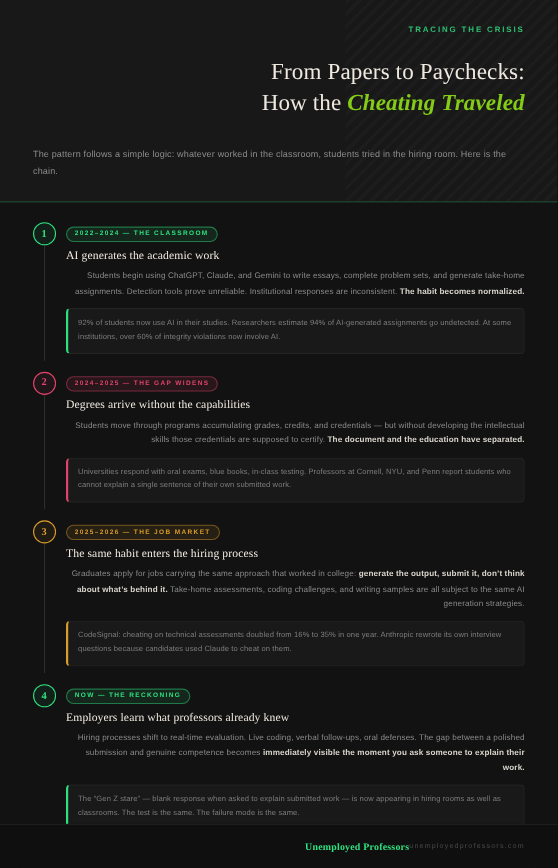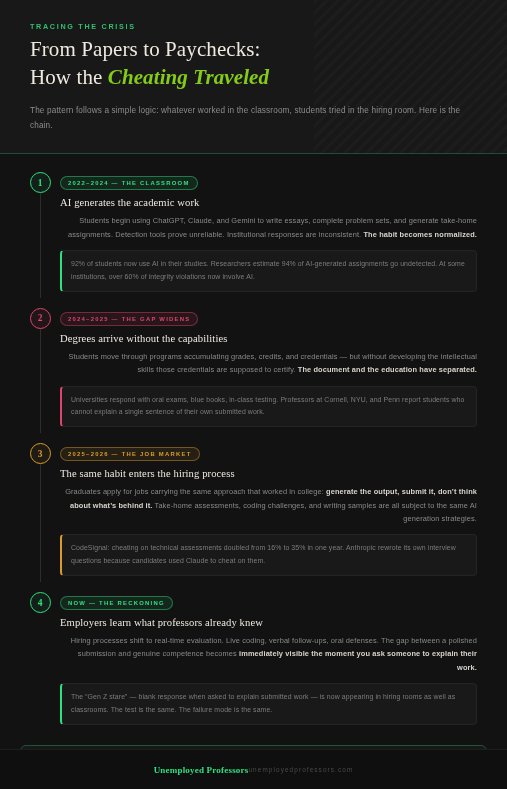--- a/index.html
+++ b/index.html
@@ -35,39 +35,41 @@
       rgba(255,255,255,0.0) 3px,
       rgba(255,255,255,0.0) 8px);
     pointer-events:none;
   }
   .eyebrow{
     position:relative;
     font-size:7.2px;
     letter-spacing:1.7px;
     font-weight:700;
     color:#2fbf71;
-    margin-bottom:5px;
+    margin-bottom:21px;
+    text-align:right;
   }
   .title{
     position:relative;
     font-family:"Liberation Serif", serif;
     font-size:21px;
     line-height:1.32;
     color:#efe9df;
     font-weight:400;
     letter-spacing:0.1px;
+    text-align:right;
   }
   .title .accent{
     color:#84cc16;
     font-style:italic;
     font-weight:700;
   }
   .subtitle{
     position:relative;
-    margin-top:13px;
+    margin-top:27px;
     font-size:8.2px;
     line-height:1.75;
     color:#8c8c8c;
     max-width:440px;
     letter-spacing:0.15px;
   }
 
   
   .timeline{
     position:relative;
@@ -187,21 +189,21 @@
 
   
   .footer{
     position:absolute;
     left:0; right:0; bottom:0;
     height:40px;
     border-top:1px solid #1e1e1e;
     background:#0f0f0f;
     display:flex;
     align-items:center;
-    justify-content:center;
+    justify-content:flex-end;
     padding:0 30px;
   }
   .brand{
     font-family:"Liberation Serif", serif;
     font-size:9px;
     font-weight:700;
     color:#2ee07f;
     letter-spacing:0.2px;
   }
   .site{

